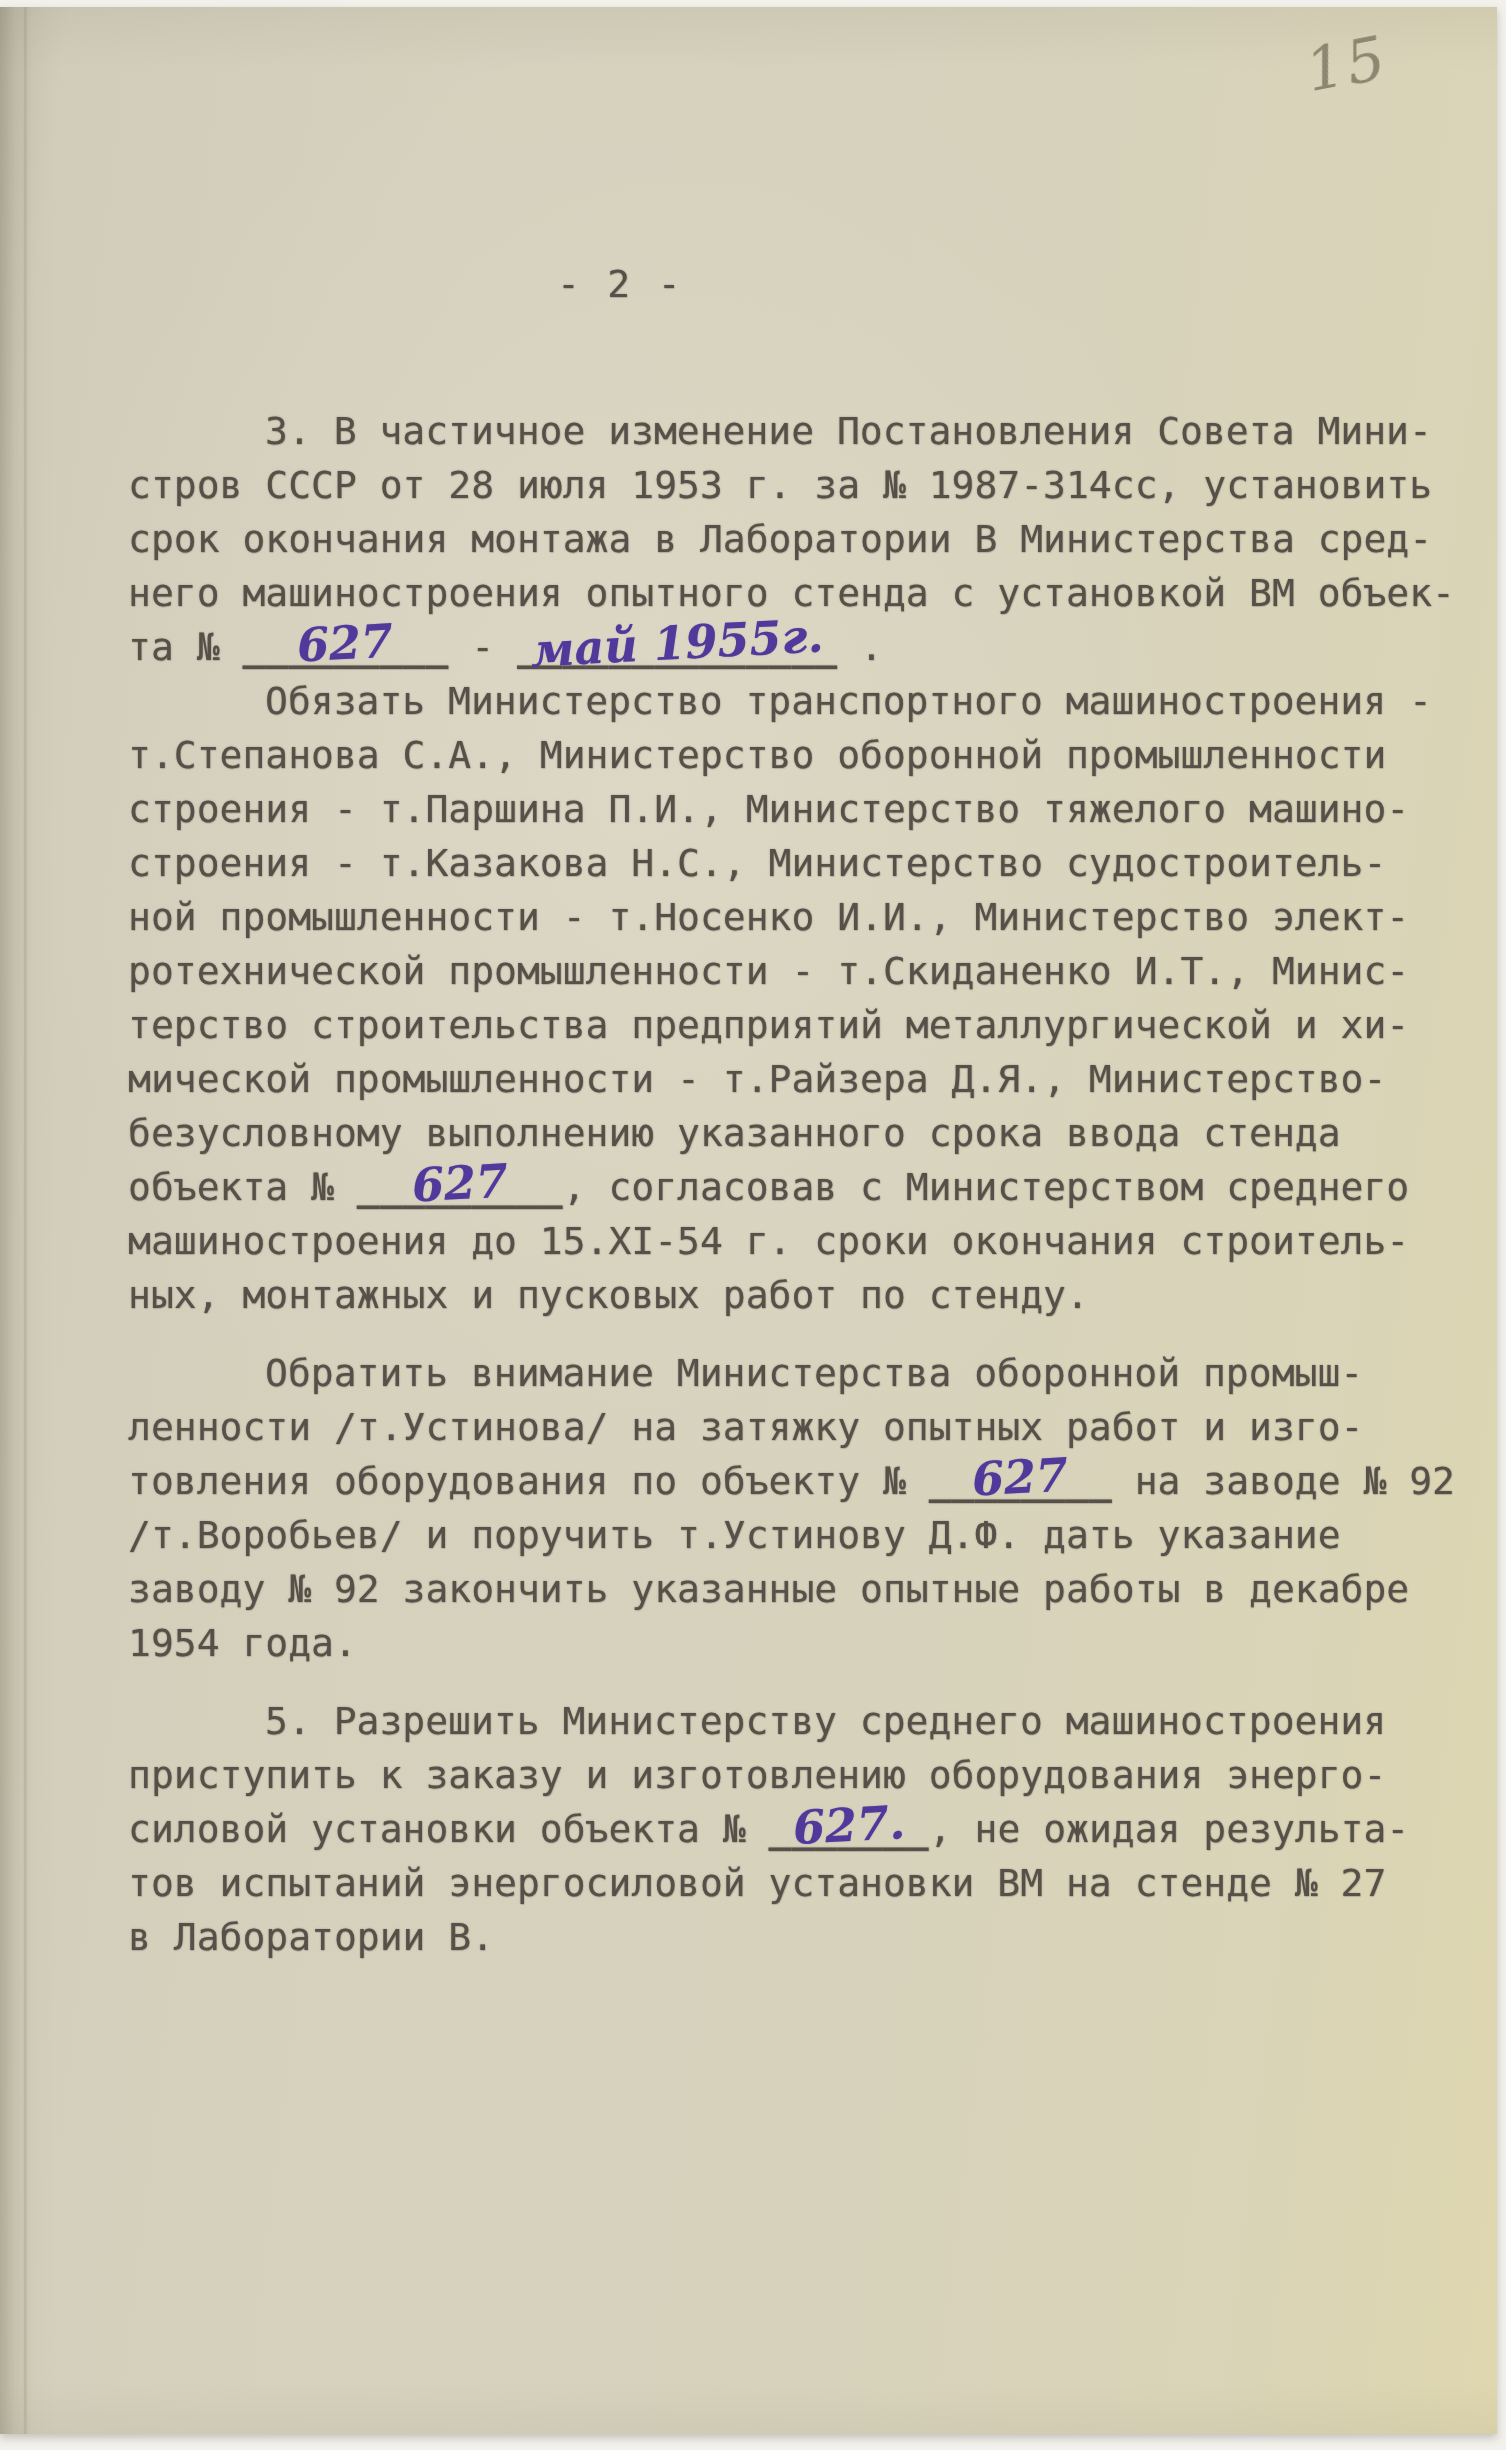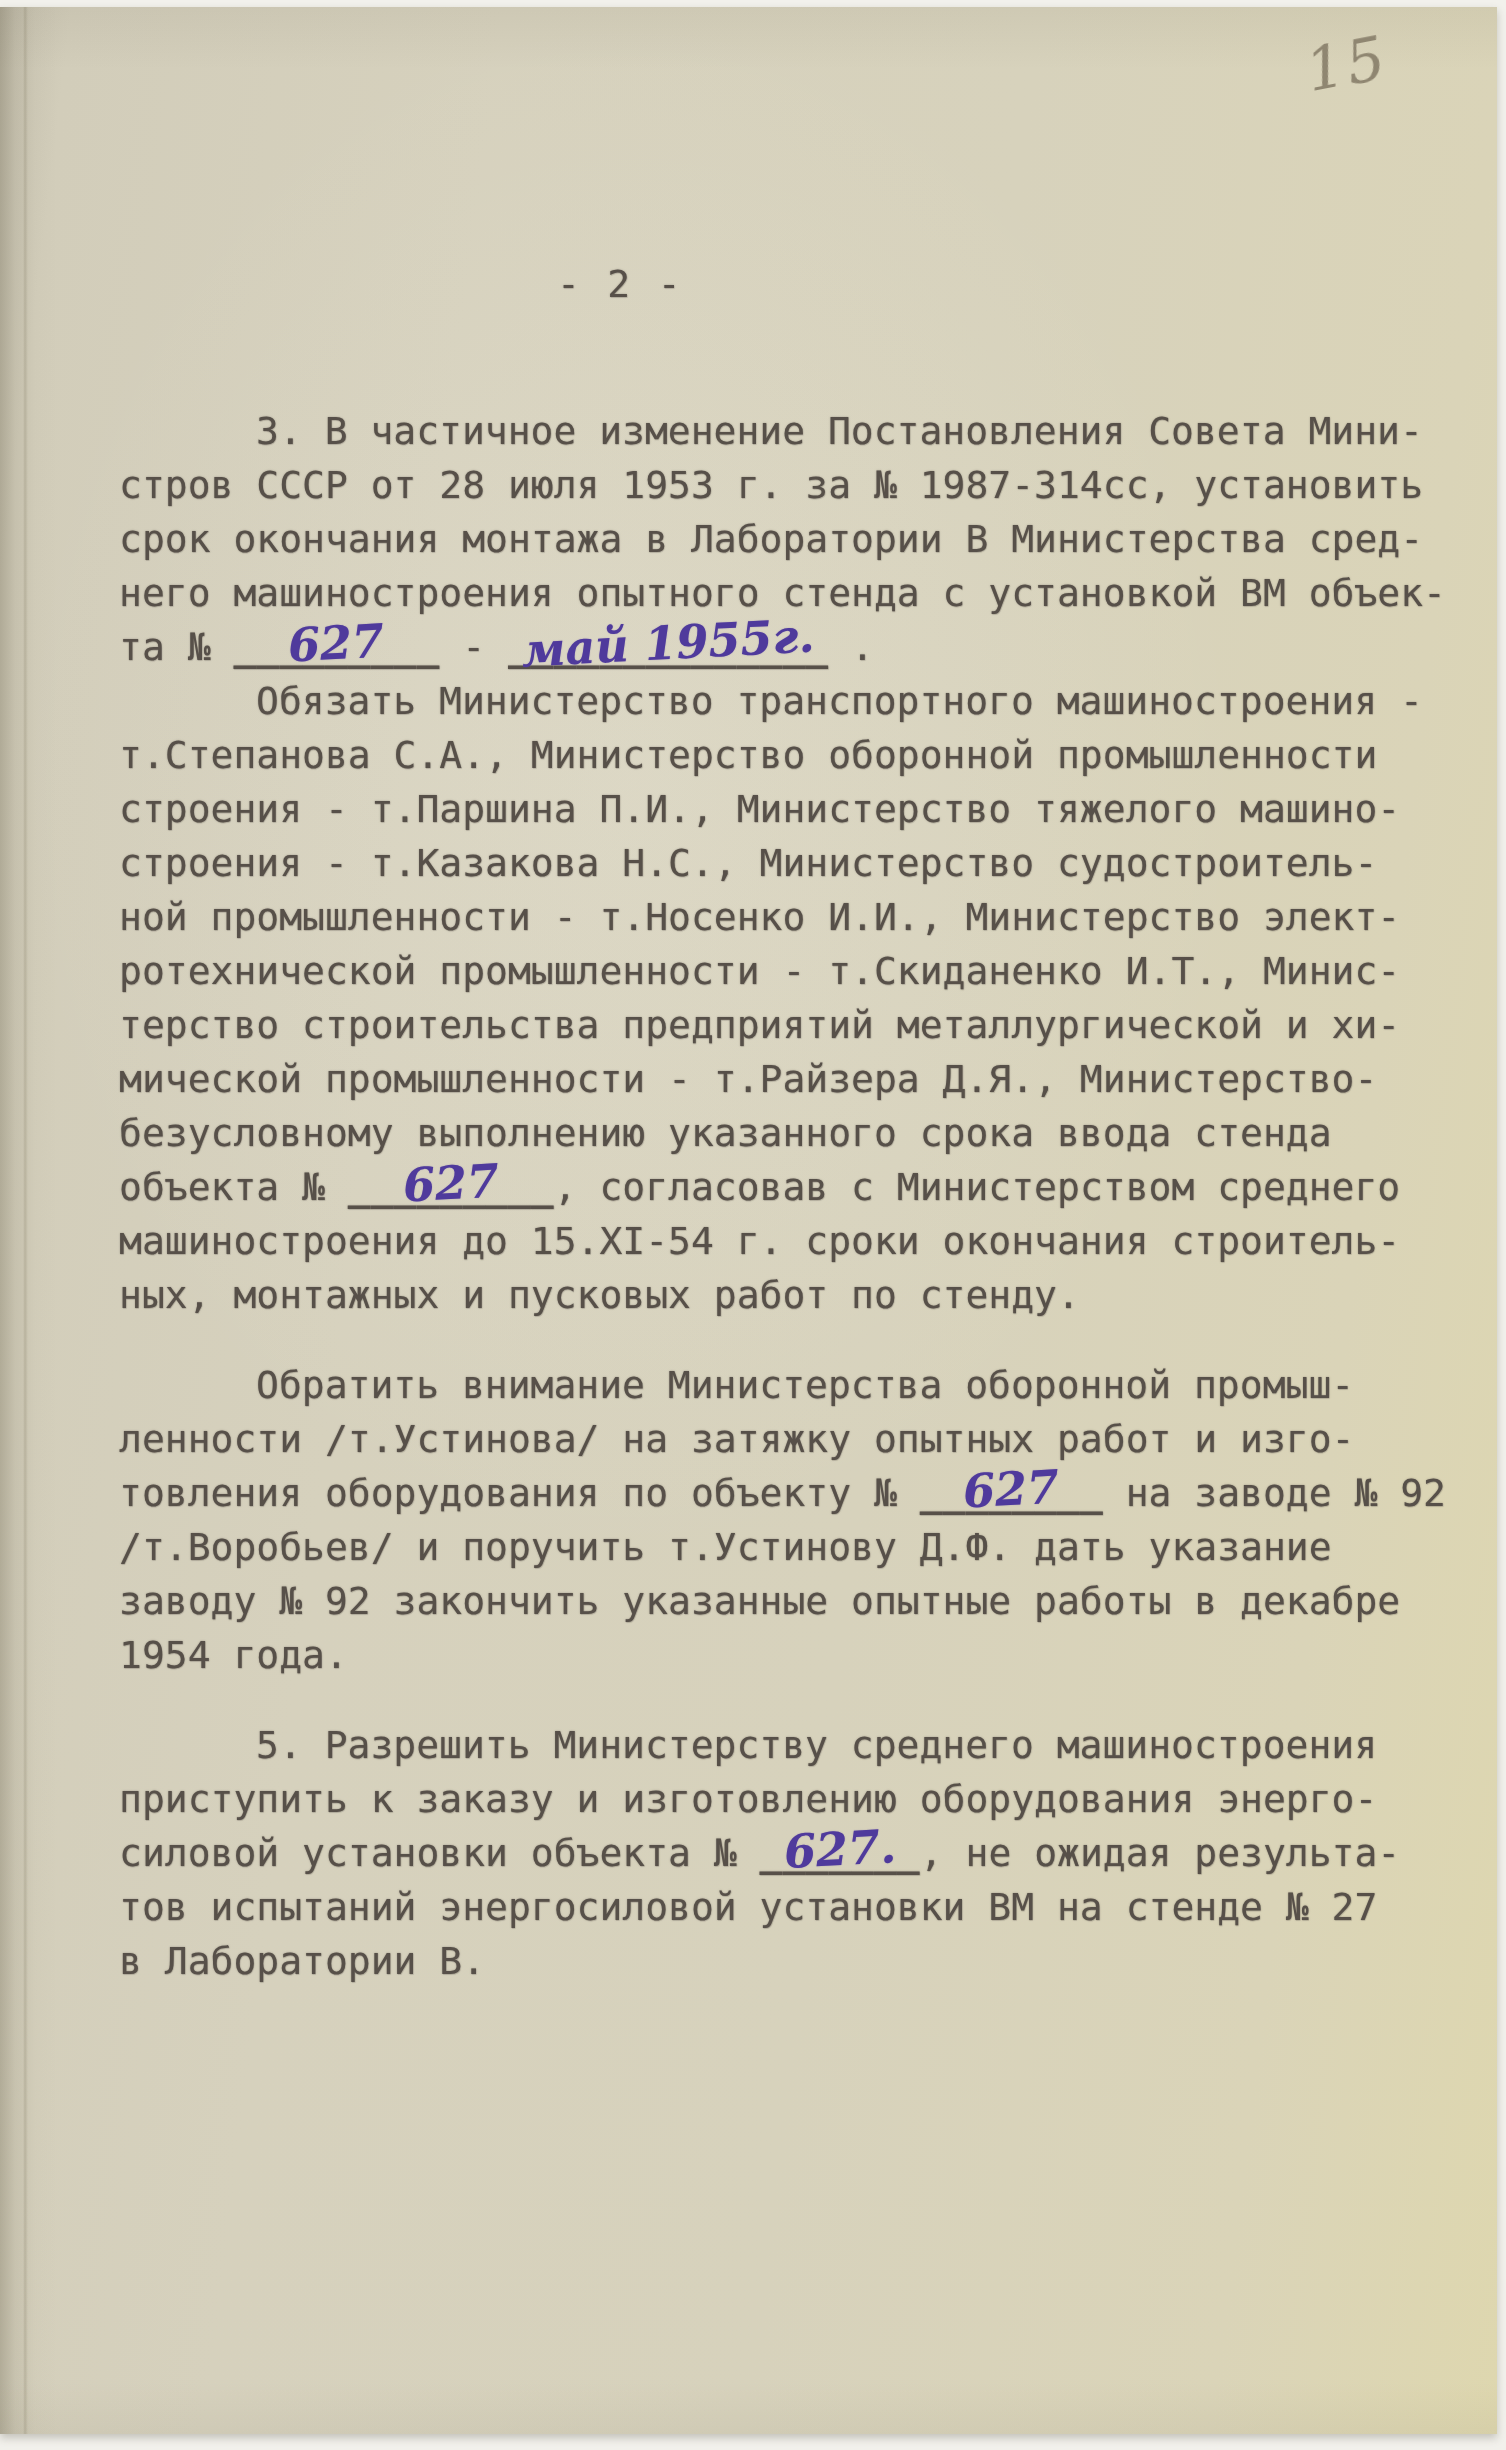--- a/index.html
+++ b/index.html
@@ -56,35 +56,35 @@
     font-family: "DejaVu Serif", serif;
     font-style: italic;
     font-size: 60px;
     color: #8f8671;
     letter-spacing: 2.3px;
     transform: rotate(-11deg);
     filter: blur(0.2px);
   }
   .textblock {
     position: absolute;
-    left: 119px;
+    left: 128px;
     top: 397px;
     width: 1342px;
     font-size: 38px;
     line-height: 54px;
     filter: blur(0.3px);
   }
   .line {
     white-space: pre;
   }
   .line.indent {
     text-indent: 137px;
   }
   .paragraph.gap {
-    margin-top: 36px;
+    margin-top: 24px;
   }
   .blank {
     position: relative;
     display: inline-block;
     white-space: pre;
     font-weight: bold;
   }
   .blank .hw {
     position: absolute;
     left: 50%;

